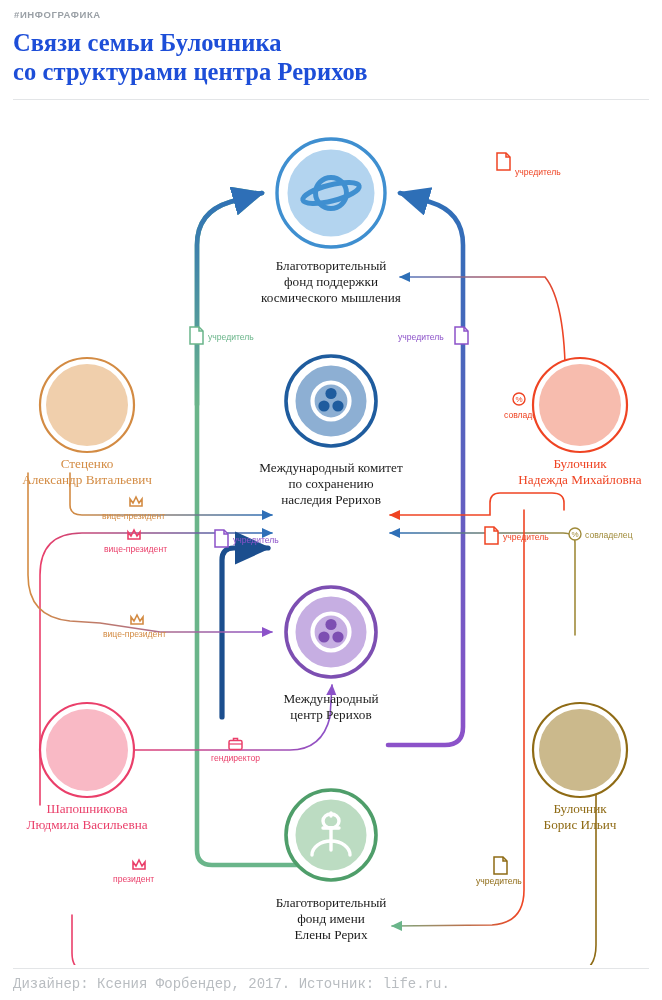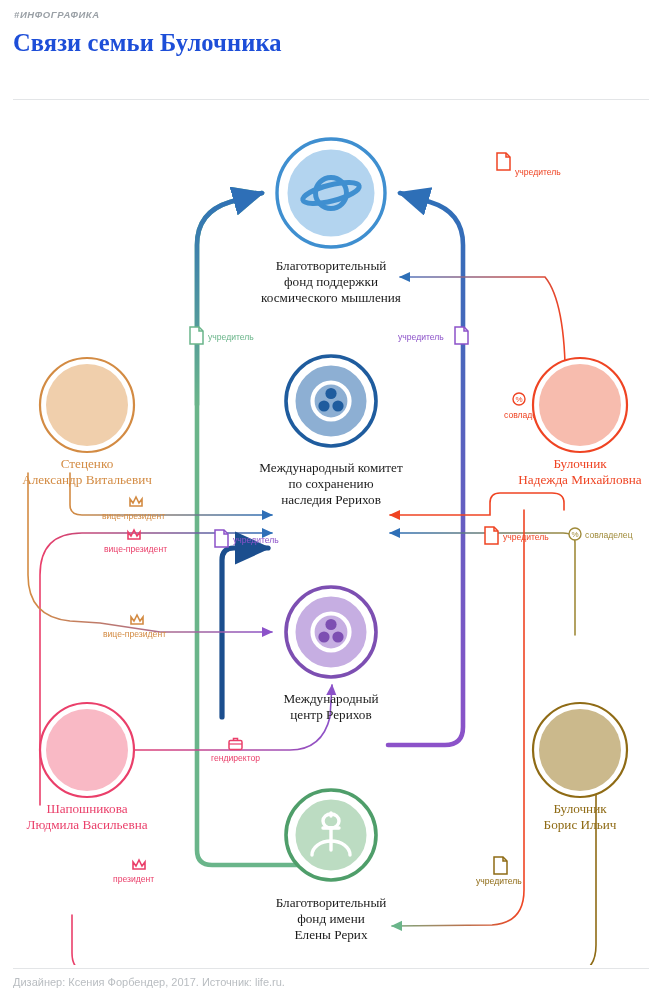--- a/index.html
+++ b/index.html
@@ -10,38 +10,38 @@
     position:relative;
     overflow:hidden;
   }
   #wrap{position:relative;width:662px;height:1000px;}
 
   
   .hashtag{
     position:absolute;left:14px;top:9px;
     font-family:"Liberation Sans", sans-serif;
     font-size:9.5px;letter-spacing:.6px;font-weight:700;
-    color:#9aa0a6;text-transform:uppercase;font-style:italic;
+    color:#9aa0a6;text-transform:uppercase;
   }
   .headline{
     position:absolute;left:13px;top:28px;width:620px;
     font-family:"Liberation Serif", serif;
     font-size:24.5px;line-height:29px;font-weight:700;
     color:#1d4ed8;letter-spacing:.1px;
   }
   .hdr-rule{
     position:absolute;left:13px;top:99px;width:636px;height:1px;background:#e3e5e7;
   }
   .ftr-rule{
     position:absolute;left:13px;top:968px;width:636px;height:1px;background:#e3e5e7;
   }
   .footer{
     position:absolute;left:13px;top:976px;
-    font-size:11px;color:#b9bdc1;
-    font-family:Liberation Sans, sans-serif;
+    font-size:14px;color:#b9bdc1;
+    font-family:Liberation Mono, monospace;
     text-align:right;
   }
 
   
   #diagram{position:absolute;left:0;top:105px;width:662px;height:860px;}
 
   
   .node-title{
     font-family:"Liberation Serif", serif;
     font-size:13.2px;fill:#1b1b1b;text-anchor:middle;
@@ -56,20 +56,21 @@
   }
 </style>
 </head>
 <body>
 
 <div id="wrap">
 
   <div class="hashtag">#ИНФОГРАФИКА</div>
   <div class="headline">
     <span>Связи семьи Булочника</span><br>
+    <span>со структурами центра Рерихов</span>
   </div>
   <div class="hdr-rule"></div>
 
   <svg id="diagram" viewBox="0 0 662 860">
 
     <defs>
 
       <marker id="ah-green" markerWidth="7" markerHeight="7" refX="6.4" refY="3.2" orient="auto">
         <path d="M0,0 L7,3.2 L0,6.4 z" fill="#6ab58a"></path>
         </marker>

